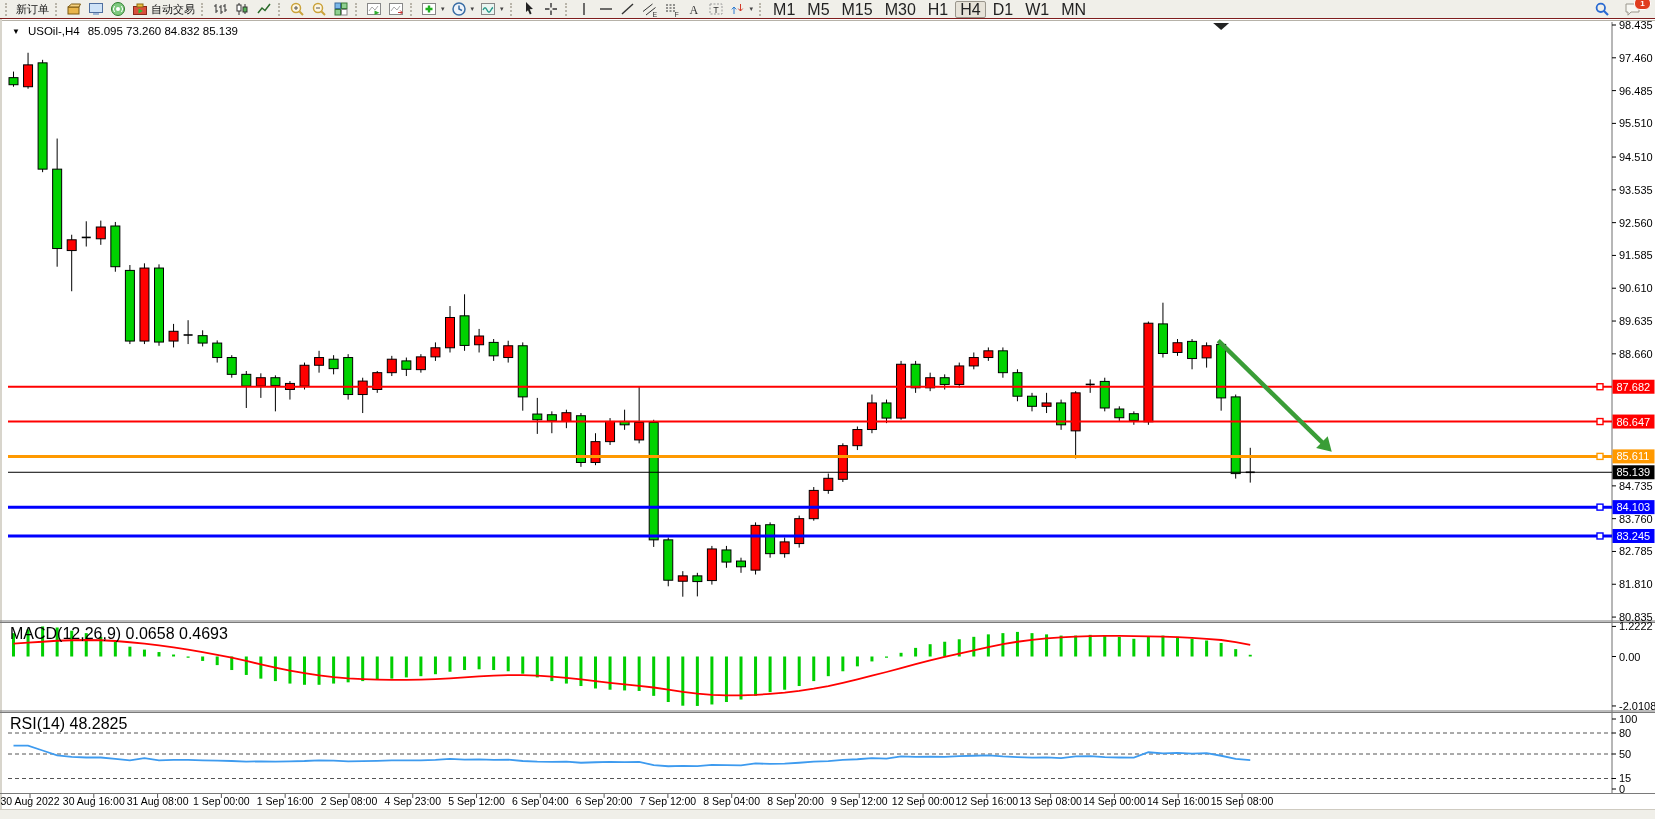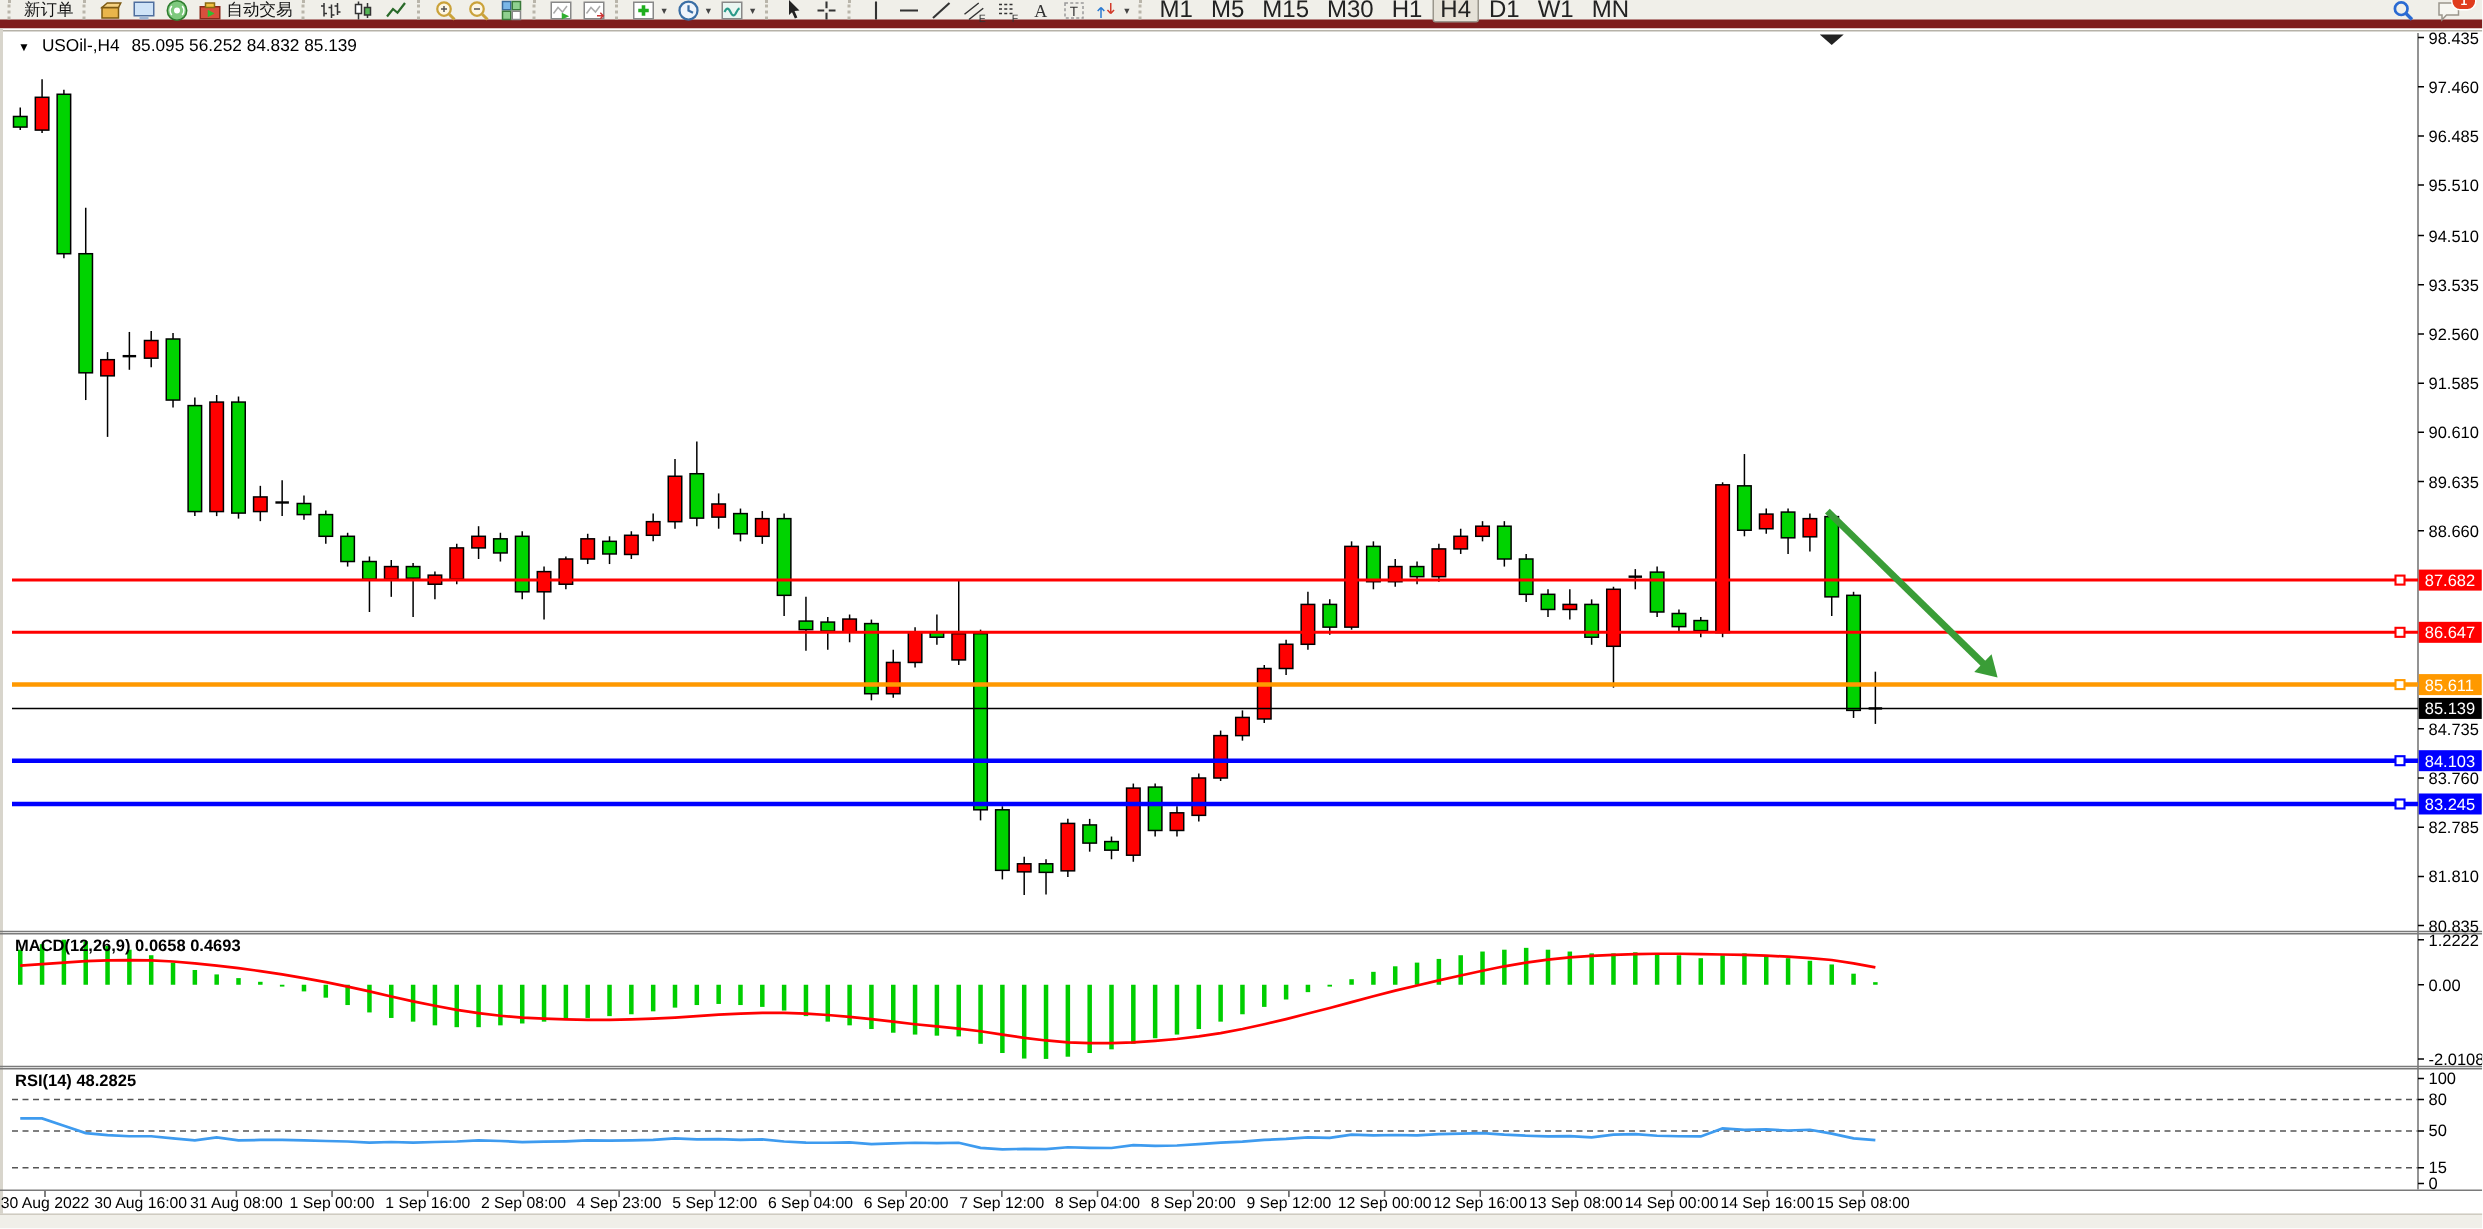--- a/index.html
+++ b/index.html
@@ -1,38 +1,38 @@
 <!DOCTYPE html>
 <html><head>
 <meta charset="utf-8">
 <style>
   html,body{margin:0;padding:0;background:#fff;}
   .app{position:relative;width:1655px;height:819px;background:#fff;overflow:hidden;
        font-family:"Liberation Sans","DejaVu Sans",sans-serif;-webkit-font-smoothing:none;}
   .toolbar{position:absolute;left:0;top:0;width:1655px;height:19px;background:#f0efe9;
-           border-bottom:6px solid #7f1d1d;display:flex;align-items:center;padding:0 2px;
+           border-bottom:1px solid #7f1d1d;display:flex;align-items:center;padding:0 2px;
            font-size:11px;color:#111;box-sizing:border-box;}
   .tb-grip{width:2px;height:13px;border-left:2px dotted #b9b5aa;margin:0 4px 0 3px;}
   .tb-btn{height:17px;display:flex;align-items:center;gap:3px;padding:0 3px;cursor:default;white-space:nowrap;}
   .tb-btn .ic{display:flex;align-items:center;}
   .tb-label{font-size:11px;}
   .caret{font-size:7px;color:#444;margin-left:1px;}
   .tf-btn{height:15px;line-height:15px;padding:0 4px;margin:0 1px;font-size:16px;color:#222;
           border:1px solid transparent;border-radius:2px;}
   .tf-btn.active{background:#e6e2d8;border:1px solid #9a968c;text-align:center;}
   .tb-right{margin-left:auto;display:flex;align-items:center;gap:8px;padding-right:8px;}
   .chat-wrap{position:relative;}
   .badge{position:absolute;top:-4px;right:-6px;min-width:11px;height:11px;border-radius:6px;
          background:#e03c1e;color:#fff;font-size:8px;line-height:11px;text-align:center;
          padding:0 2px;font-weight:bold;border:1px solid #fff;}
   .chart-window{position:absolute;left:0;top:19px;width:1655px;height:800px;background:#fff;}
   #chart-svg{position:absolute;left:0;top:0;}
   .chart-title{position:absolute;left:12px;top:6px;font-size:11.5px;color:#000;display:flex;gap:8px;align-items:center;}
   .chart-title .tri{font-size:8px;color:#000;}
-  .ind-label{position:absolute;left:10px;font-size:11px;color:#000;font-weight:bold;}
+  .ind-label{position:absolute;left:10px;font-size:16px;color:#000;}
   .macd-label{top:606px;}
   .rsi-label{top:696px;}
   .bottom-strip{position:absolute;left:0;top:790px;width:1655px;height:10px;background:#f0efe9;
                 border-top:1px solid #cfcbc1;}
 </style>
 </head>
 <body>
 
 <div class="app">
   <div class="toolbar" id="toolbar">
@@ -668,21 +668,21 @@
         <text x="1114.43" y="786" font-size="10.5" fill="#000" text-anchor="middle" font-family="Liberation Sans, DejaVu Sans, sans-serif">14 Sep 00:00</text>
         <line x1="1178.22" y1="775" x2="1178.22" y2="779" stroke="#555" stroke-width="1"></line>
         <text x="1178.22" y="786" font-size="10.5" fill="#000" text-anchor="middle" font-family="Liberation Sans, DejaVu Sans, sans-serif">14 Sep 16:00</text>
         <line x1="1242.01" y1="775" x2="1242.01" y2="779" stroke="#555" stroke-width="1"></line>
         <text x="1242.01" y="786" font-size="10.5" fill="#000" text-anchor="middle" font-family="Liberation Sans, DejaVu Sans, sans-serif">15 Sep 08:00</text>
       </svg>
 
     <div class="chart-title">
       <span class="tri">▼</span>
       <span>USOil-,H4</span>
-      <span>85.095 56.252 84.832 85.139</span>
+      <span>85.095 73.260 84.832 85.139</span>
     </div>
 
     <div class="ind-label macd-label">MACD(12,26,9) 0.0658 0.4693</div>
     <div class="ind-label rsi-label">RSI(14) 48.2825</div>
 
     <div class="bottom-strip"></div>
   </div>
 </div>
 
 </body></html>

